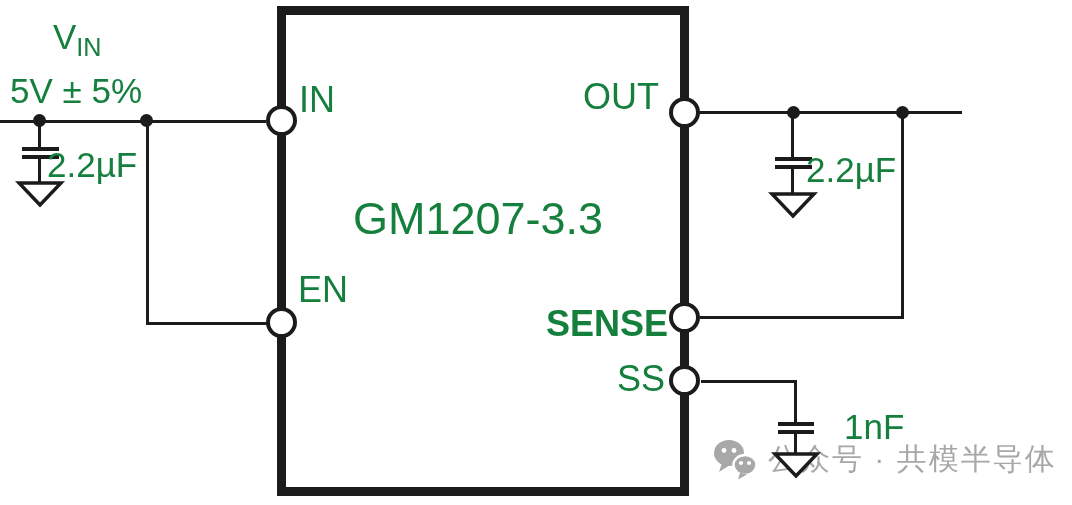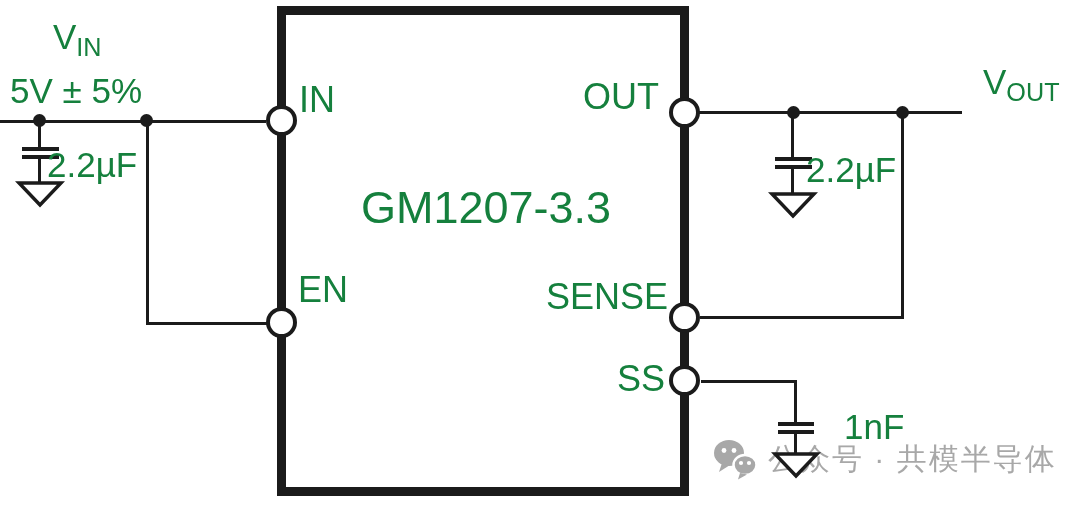--- a/index.html
+++ b/index.html
@@ -53,42 +53,39 @@
   <div class="wire" style="left:700px;top:316px;width:204px;height:3px;"></div>
   <div class="wire" style="left:701px;top:380px;width:96px;height:3px;"></div>
   <div class="wire" style="left:794px;top:380px;width:3px;height:43px;"></div>
 
   <div class="dot" style="left:33px;top:114px;"></div>
   <div class="dot" style="left:140px;top:114px;"></div>
   <div class="dot" style="left:787px;top:106px;"></div>
   <div class="dot" style="left:896px;top:106px;"></div>
 
   <div class="icbox"></div>
-  <div class="label chipname" style="left:353px;top:185px;margin-left:8px;">GM1207-3.3</div>
+  <div class="label chipname" style="left:353px;top:196px;">GM1207-3.3</div>
 
   <div class="pin" style="left:266px;top:105px;"></div>
   <div class="pin" style="left:266px;top:307px;"></div>
   <div class="pin" style="left:669px;top:97px;"></div>
   <div class="pin" style="left:669px;top:302px;"></div>
   <div class="pin" style="left:669px;top:365px;"></div>
 
   <div class="label" style="left:299px;top:82px;">IN</div>
   <div class="label" style="left:298px;top:272px;">EN</div>
   <div class="label" style="left:583px;top:79px;">OUT</div>
-  <div class="label" style="left:546px;top:279px;">SENSE</div>
+  <div class="label" style="left:546px;top:306px;font-weight:bold;">SENSE</div>
   <div class="label" style="left:617px;top:361px;">SS</div>
 
   <div class="label railtxt" style="left:53px;top:19px;">
     <span>V</span><span class="sub">IN</span>
   </div>
   <div class="label railtxt" style="left:10px;top:73px;text-align:center;">5V ± 5%</div>
 
-  <div class="label railtxt" style="left:983px;top:64px;">
-    <span>V</span><span class="sub">OUT</span>
-  </div>
 
   <div>
     <div class="wire" style="left:38px;top:121px;width:3px;height:27px;"></div>
     <div class="plate" style="left:22px;top:147px;width:37px;"></div>
     <div class="plate" style="left:22px;top:155px;width:37px;"></div>
     <div class="wire" style="left:38px;top:159px;width:3px;height:24px;"></div>
     <svg class="gnd" style="left:15px;top:180px;" width="50" height="28" viewBox="0 0 50 28">
       <polygon points="4,3 46,3 25,25" fill="#ffffff" stroke="#1b1b1b" stroke-width="3.5"></polygon>
     </svg>
     <div class="label railtxt" style="left:47px;top:147px;">2.2µF</div>

